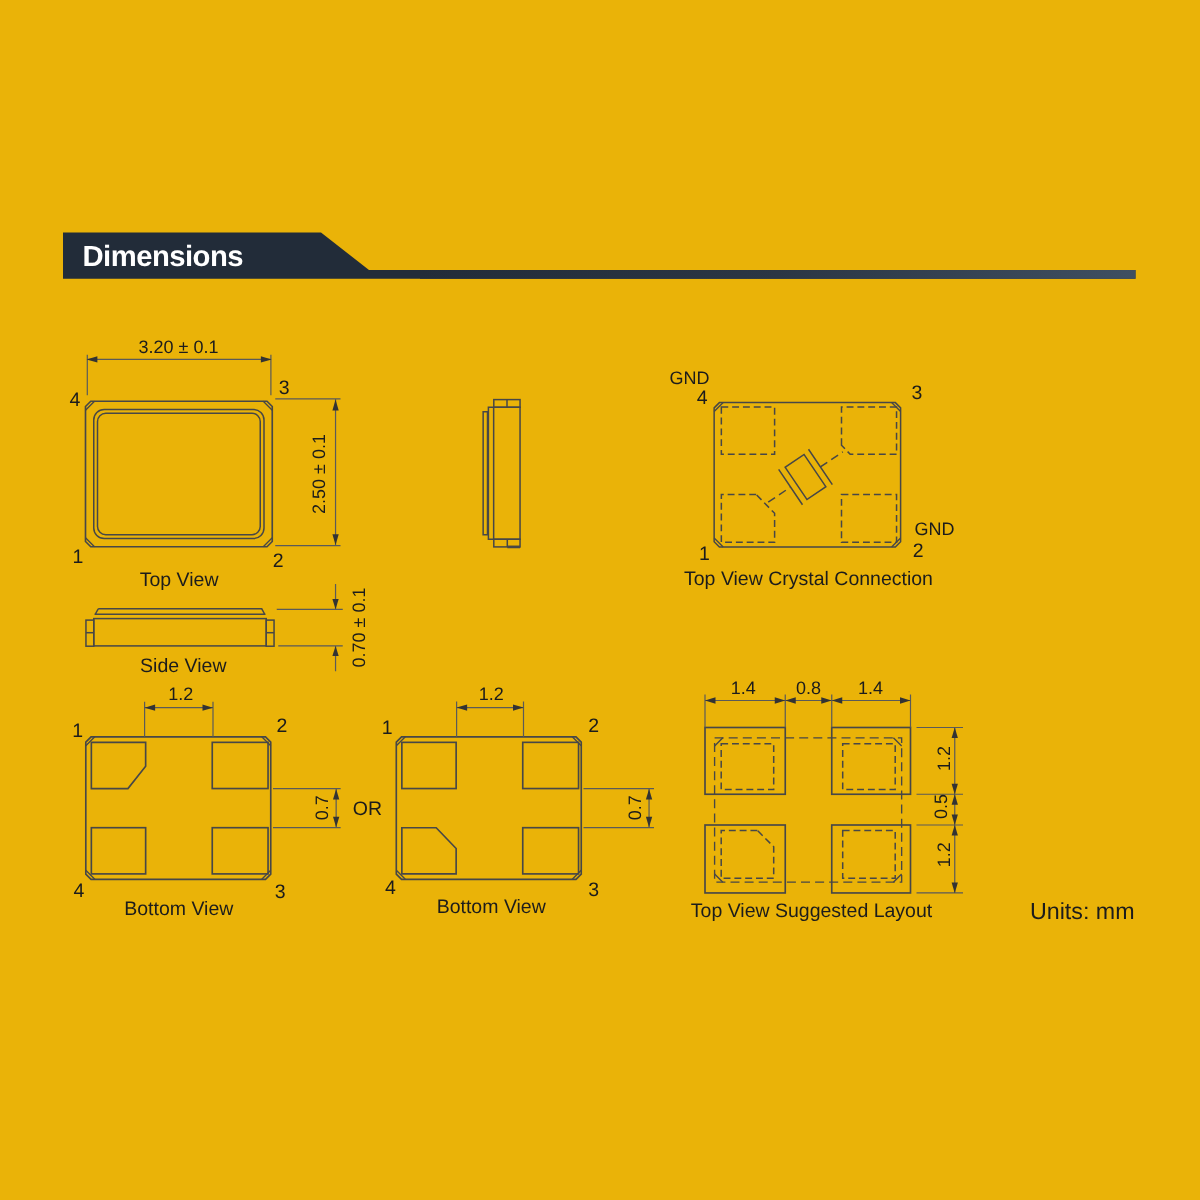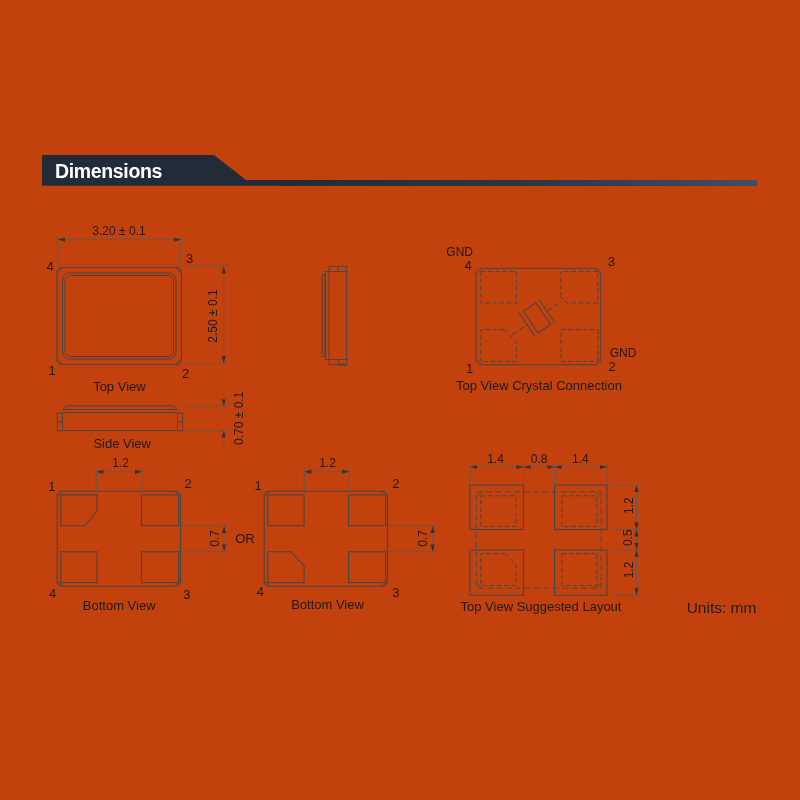--- a/index.html
+++ b/index.html
@@ -1,16 +1,16 @@
 <!DOCTYPE html>
 <html><head>
 <meta charset="utf-8">
 <style>
   html,body{margin:0;padding:0;background:#ffffff;}
-  #page{position:relative;width:800px;height:800px;background:#c2410c;overflow:hidden;
+  #page{position:relative;width:800px;height:800px;background:#eab308;overflow:hidden;
         font-family:"Liberation Sans", sans-serif;}
   svg text{font-family:"Liberation Sans", sans-serif;fill:#1c1c1c;}
 </style>
 </head>
 <body>
 <div id="page">
 <svg width="800" height="800" viewBox="0 0 800 800">
 <defs>
   <linearGradient id="stripgrad" x1="0" y1="0" x2="1" y2="0">
     <stop offset="0" stop-color="#222c39"></stop>

